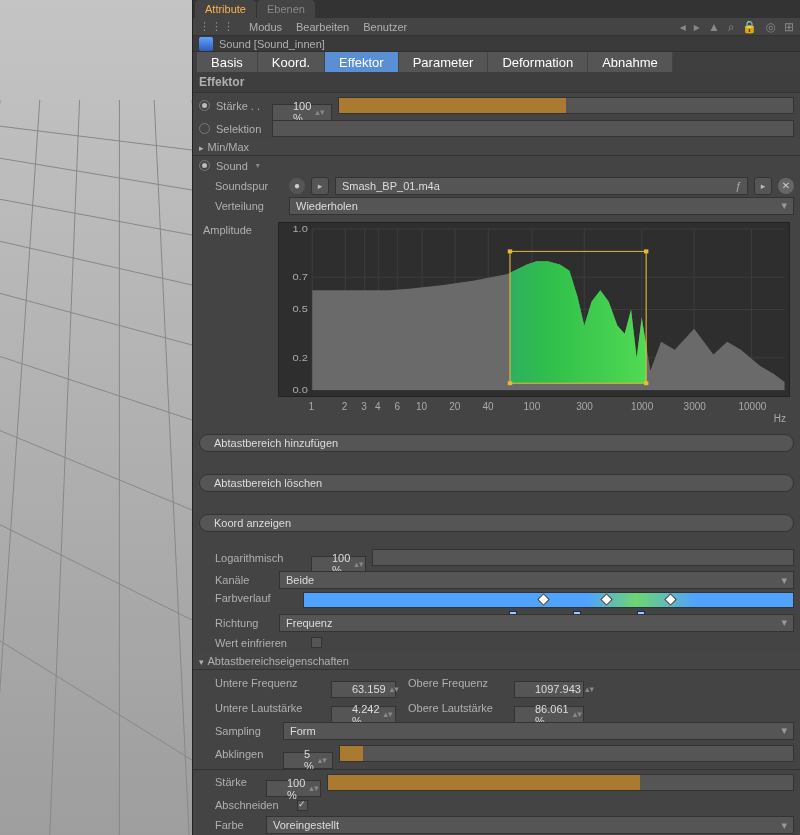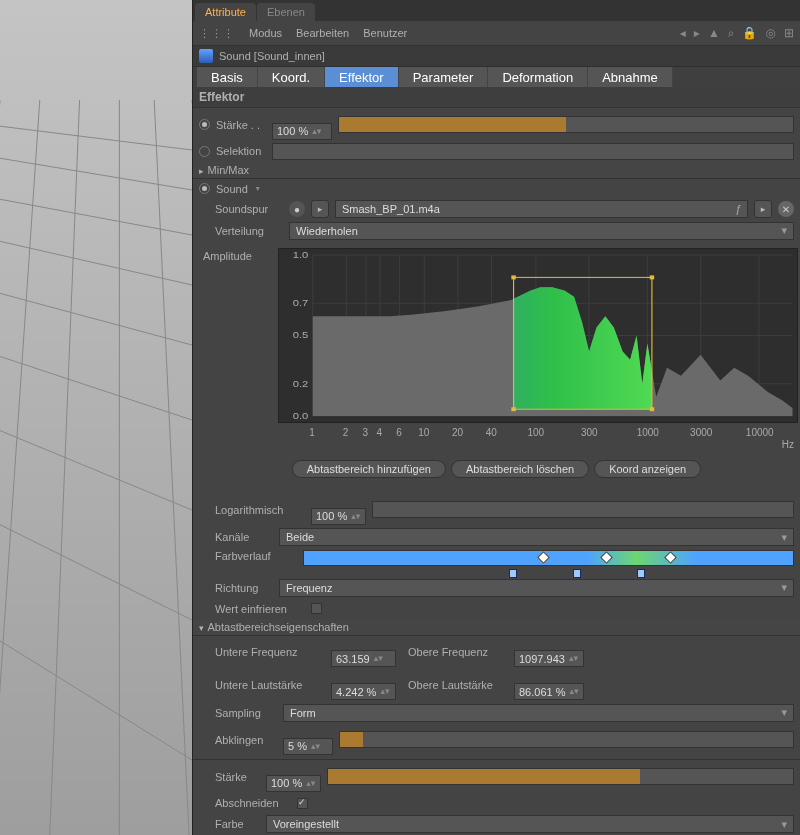--- a/index.html
+++ b/index.html
@@ -28,46 +28,46 @@
   .subtab.first { margin-left: 4px; }
   .subtab.sel { background: #5a8fd6; }
 
   .section-head { background: #3e3e3e; padding: 3px 6px; font-size: 12px; font-weight: bold; border-bottom: 1px solid #333; }
 
   .row { display: flex; align-items: center; padding: 2px 6px; gap: 6px; min-height: 20px; }
   .radio { width: 11px; height: 11px; border: 1px solid #777; border-radius: 50%; display: inline-block; position: relative; }
   .radio.on::after { content: ''; width: 5px; height: 5px; background: #bbb; border-radius: 50%; position: absolute; left: 2px; top: 2px; }
   .lbl { min-width: 50px; }
   .lbl-w { width: 90px; }
-  .spinner { background: #555; border: 1px solid #333; height: 17px; display: inline-flex; align-items: center; padding: 0 4px; color: #ddd; font-size: 11px; margin-top: 13px; }
+  .spinner { background: #555; border: 1px solid #333; height: 17px; display: inline-flex; align-items: center; padding: 0 20px; color: #ddd; font-size: 11px; margin-top: 13px; }
   .spinner .arrows { margin-left: 4px; color: #888; font-size: 9px; line-height: 1; display: flex; flex-direction: column; }
   .slider-track { flex: 1; height: 17px; background: #555; border: 1px solid #333; position: relative; }
   .slider-fill { position: absolute; left: 0; top: 0; bottom: 0; background: #aa7a30; }
   .text-field { flex: 1; height: 17px; background: #555; border: 1px solid #333; }
 
   .collapse-row { background: #454545; padding: 2px 6px; border-bottom: 1px solid #333; }
   .tri { font-size: 9px; margin-right: 4px; }
   .file-field { flex: 1; background: #555; border: 1px solid #333; height: 18px; display: flex; align-items: center; padding: 0 6px; color: #ddd; font-size: 11px; }
   .file-field .fx { margin-left: auto; font-style: italic; color: #aaa; }
   .file-btn { width: 16px; height: 16px; background: #555; border-radius: 50%; display: inline-flex; align-items: center; justify-content: center; color: #ccc; font-size: 10px; }
   .file-arrow { width: 18px; height: 18px; background: #555; border: 1px solid #333; border-radius: 3px; display: inline-flex; align-items: center; justify-content: center; color: #bbb; font-size: 9px; }
 
   .dropdown { flex: 1; background: #555; border: 1px solid #333; height: 18px; display: flex; align-items: center; padding: 0 6px; color: #ddd; font-size: 11px; position: relative; }
   .dropdown::after { content: '▾'; margin-left: auto; color: #999; }
 
-  .chart-area { padding: 6px 2px 4px 10px; }
+  .chart-area { padding: 6px 10px 4px 10px; }
   .chart-flex { display: flex; }
   .chart-ylabel { width: 75px; padding-top: 2px; }
   .chart-box { flex: 1; }
   .chart-svg { width: 100%; height: 175px; background: #2e2e2e; border: 1px solid #222; }
   .chart-xlabel-row { display: flex; justify-content: space-between; padding: 2px 4px; font-size: 10px; color: #aaa; position: relative; height: 14px; }
   .chart-xlabel-row span { position: absolute; transform: translateX(-50%); }
   .hz { text-align: right; font-size: 10px; color: #aaa; padding-right: 4px; }
 
-  .btn-row { display: flex; gap: 5px; justify-content: center; padding: 6px; }
+  .btn-row { display: flex; gap: 22px; justify-content: center; padding: 6px; flex-direction: column; }
   .btn { background: #555; border: 1px solid #333; border-radius: 9px; padding: 2px 14px; color: #ddd; font-size: 11px; }
 
   .gradient { flex: 1; height: 16px; background: linear-gradient(90deg, #4fa3ff 0%, #4fa3ff 58%, #6dd670 68%, #4fa3ff 80%, #4fa3ff 100%); border: 1px solid #333; position: relative; }
   .grad-handle { position: absolute; top: 2px; width: 9px; height: 9px; border: 1px solid #333; transform: rotate(45deg); background: #fff; }
   .grad-marker { position: absolute; top: 18px; width: 8px; height: 9px; background: #9cf; border: 1px solid #226; }
 
   .checkbox { width: 11px; height: 11px; background: #555; border: 1px solid #333; display: inline-block; position: relative; }
   .checkbox.on::after { content: '✓'; color: #ddd; font-size: 9px; position: absolute; left: 0; top: -2px; }
 
   .ytick-label { font-size: 10px; fill: #aaa; text-anchor: end; }

